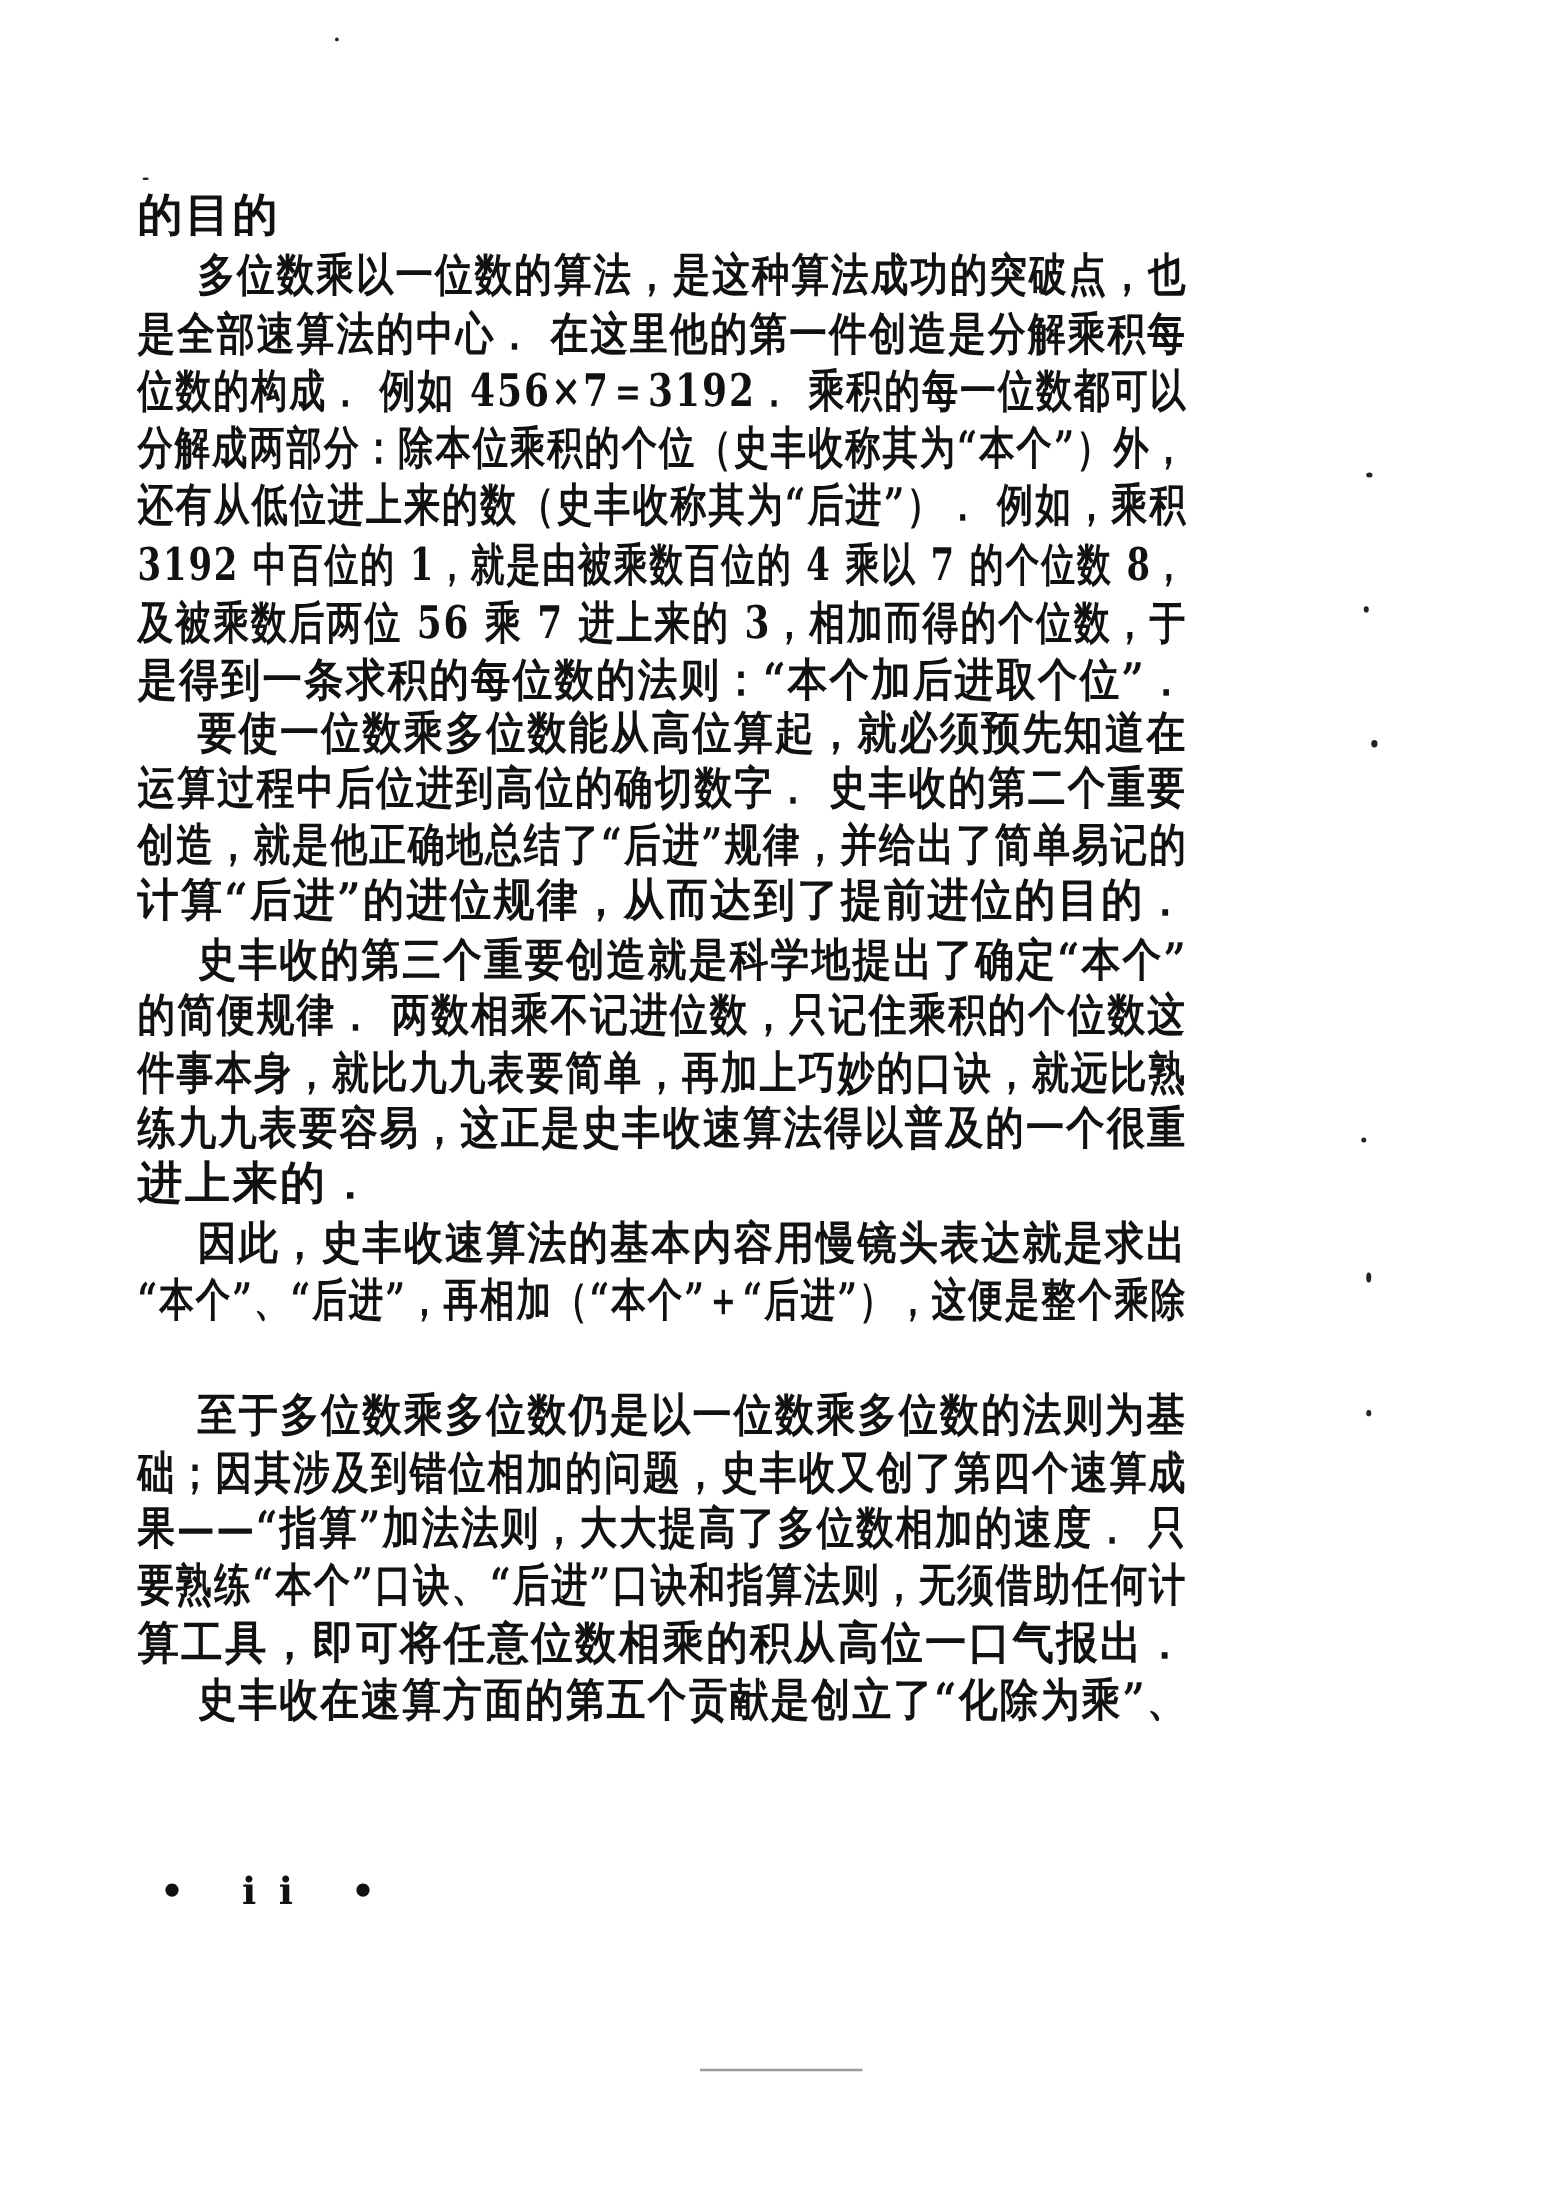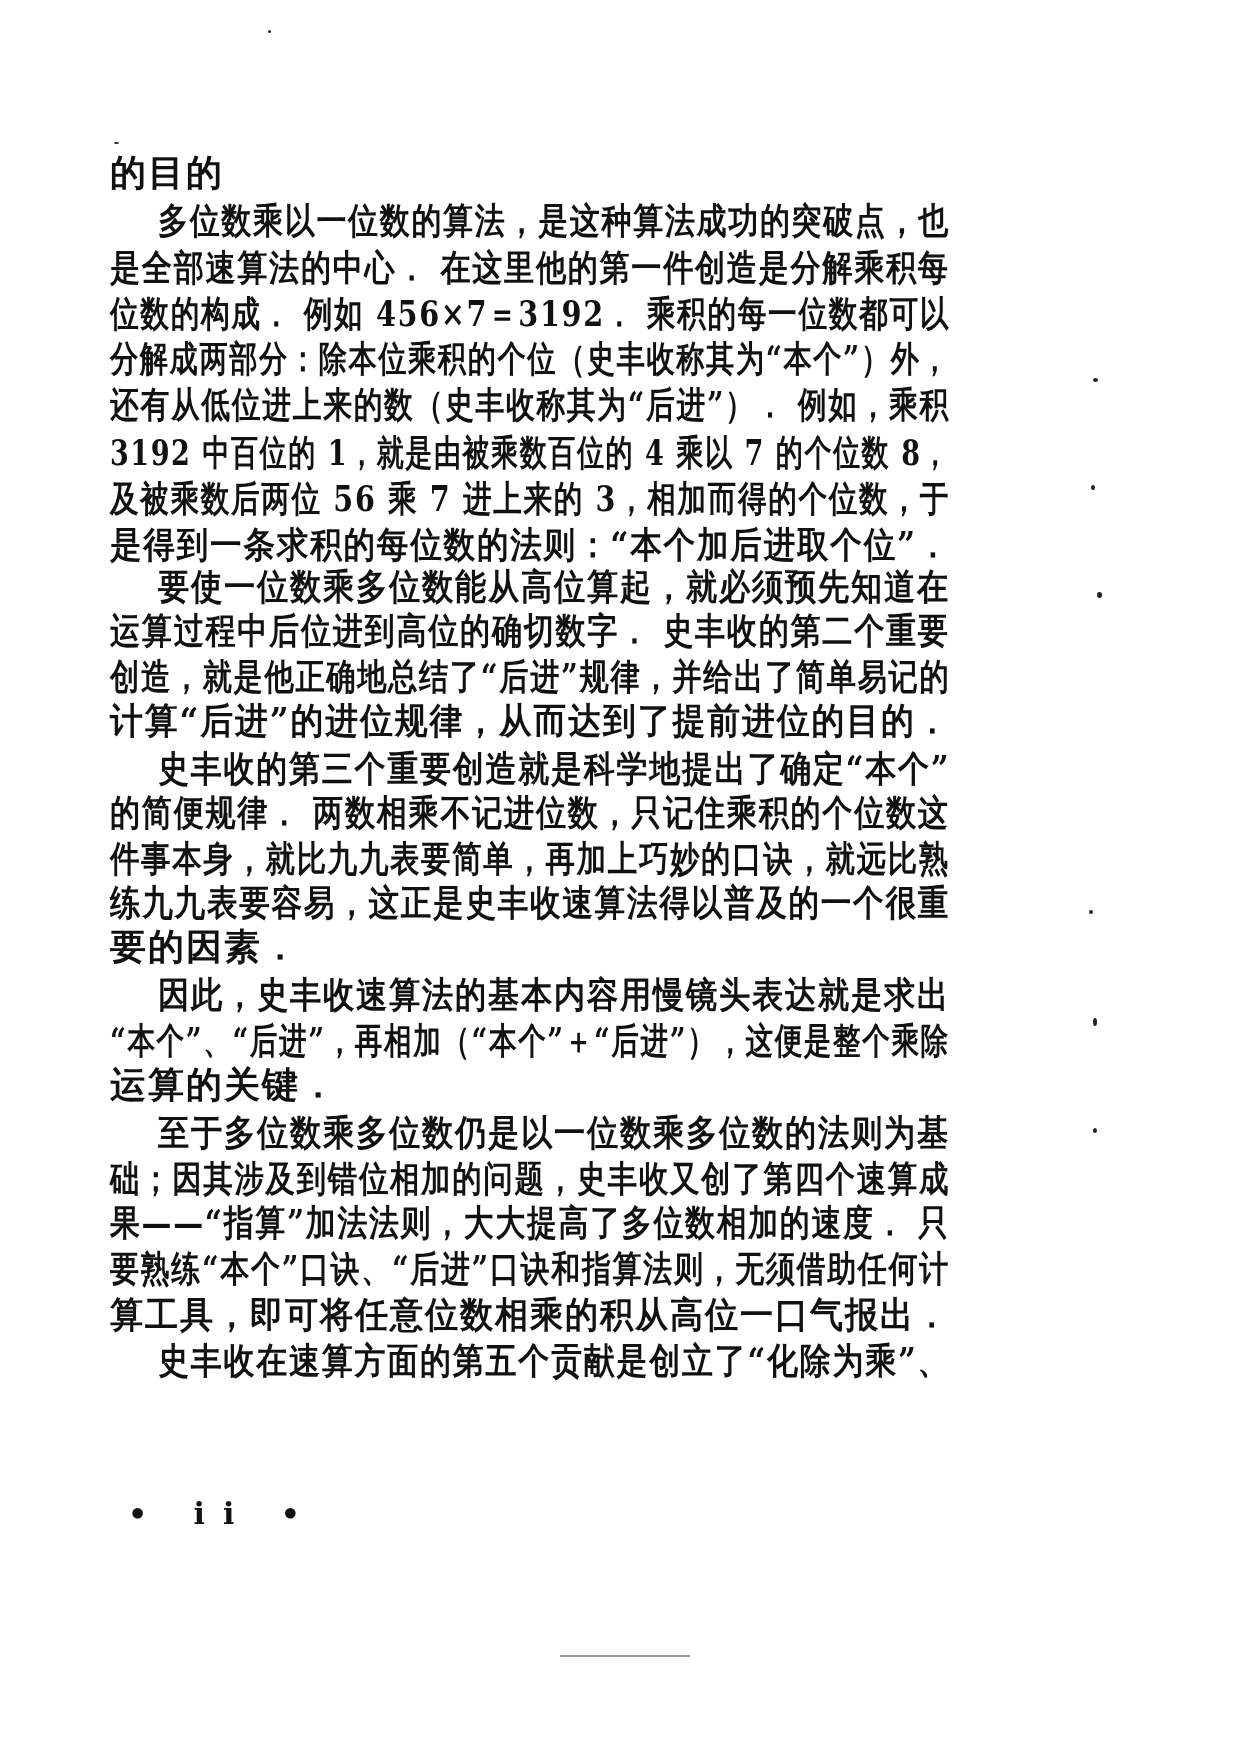--- a/index.html
+++ b/index.html
@@ -28,24 +28,23 @@
   <div class="line" style="top: 475px; transform: scaleX(0.796209);">及被乘数后两位 56 乘 7 进上来的 3，相加而得的个位数，于</div>
   <div class="line" style="top: 521px; transform: scaleX(0.877743);">是得到一条求积的每位数的法则：“本个加后进取个位”．</div>
   <div class="line indent" style="top: 563px; transform: scaleX(0.868421);">要使一位数乘多位数能从高位算起，就必须预先知道在</div>
   <div class="line" style="top: 607px; transform: scaleX(0.837488);">运算过程中后位进到高位的确切数字． 史丰收的第二个重要</div>
   <div class="line" style="top: 653px; transform: scaleX(0.813166);">创造，就是他正确地总结了“后进”规律，并给出了简单易记的</div>
   <div class="line" style="top: 697px; transform: scaleX(0.914037);">计算“后进”的进位规律，从而达到了提前进位的目的．</div>
   <div class="line indent" style="top: 745px; transform: scaleX(0.861806);">史丰收的第三个重要创造就是科学地提出了确定“本个”</div>
   <div class="line" style="top: 789px; transform: scaleX(0.837488);">的简便规律． 两数相乘不记进位数，只记住乘积的个位数这</div>
   <div class="line" style="top: 835px; transform: scaleX(0.818713);">件事本身，就比九九表要简单，再加上巧妙的口诀，就远比熟</div>
   <div class="line" style="top: 879px; transform: scaleX(0.850202);">练九九表要容易，这正是史丰收速算法得以普及的一个很重</div>
-  <div class="line" style="top:923px">要的因素．</div>
+  <div class="line" style="top:923px">进上来的．</div>
   <div class="line indent" style="top: 971px; transform: scaleX(0.868421);">因此，史丰收速算法的基本内容用慢镜头表达就是求出</div>
   <div class="line" style="top: 1017px; transform: scaleX(0.767824);">“本个”、“后进”，再相加（“本个”＋“后进”），这便是整个乘除</div>
-  <div class="line" style="top:1061px">运算的关键．</div>
   <div class="line indent" style="top: 1109px; transform: scaleX(0.868421);">至于多位数乘多位数仍是以一位数乘多位数的法则为基</div>
   <div class="line" style="top: 1155px; transform: scaleX(0.818713);">础；因其涉及到错位相加的问题，史丰收又创了第四个速算成</div>
   <div class="line" style="top: 1199px; transform: scaleX(0.831683);">果——“指算”加法法则，大大提高了多位数相加的速度． 只</div>
   <div class="line" style="top: 1245px; transform: scaleX(0.806916);">要熟练“本个”口诀、“后进”口诀和指算法则，无须借助任何计</div>
   <div class="line" style="top: 1291px; transform: scaleX(0.921053);">算工具，即可将任意位数相乘的积从高位一口气报出．</div>
   <div class="line indent" style="top: 1337px; transform: scaleX(0.861806);">史丰收在速算方面的第五个贡献是创立了“化除为乘”、</div>
 
   <div class="pageno">• ii •</div>
 
   <span class="speck" style="left:1093px;top:378px;width:5px;height:4px"></span>

